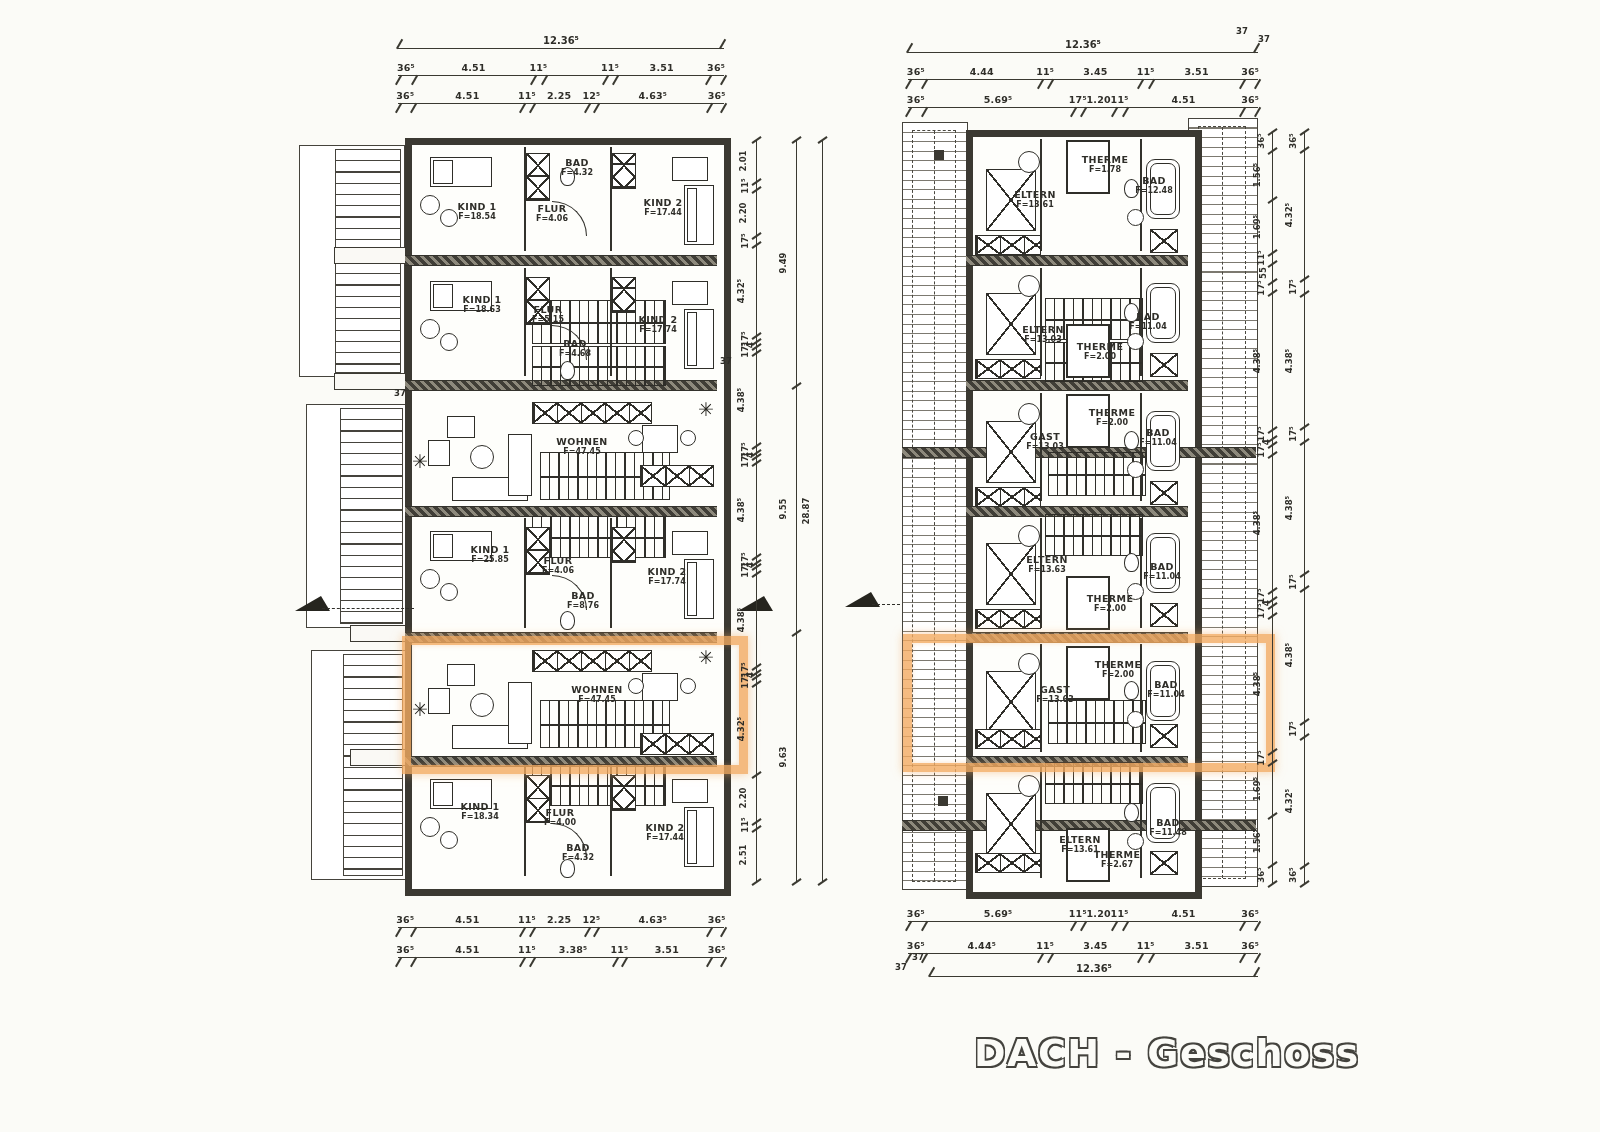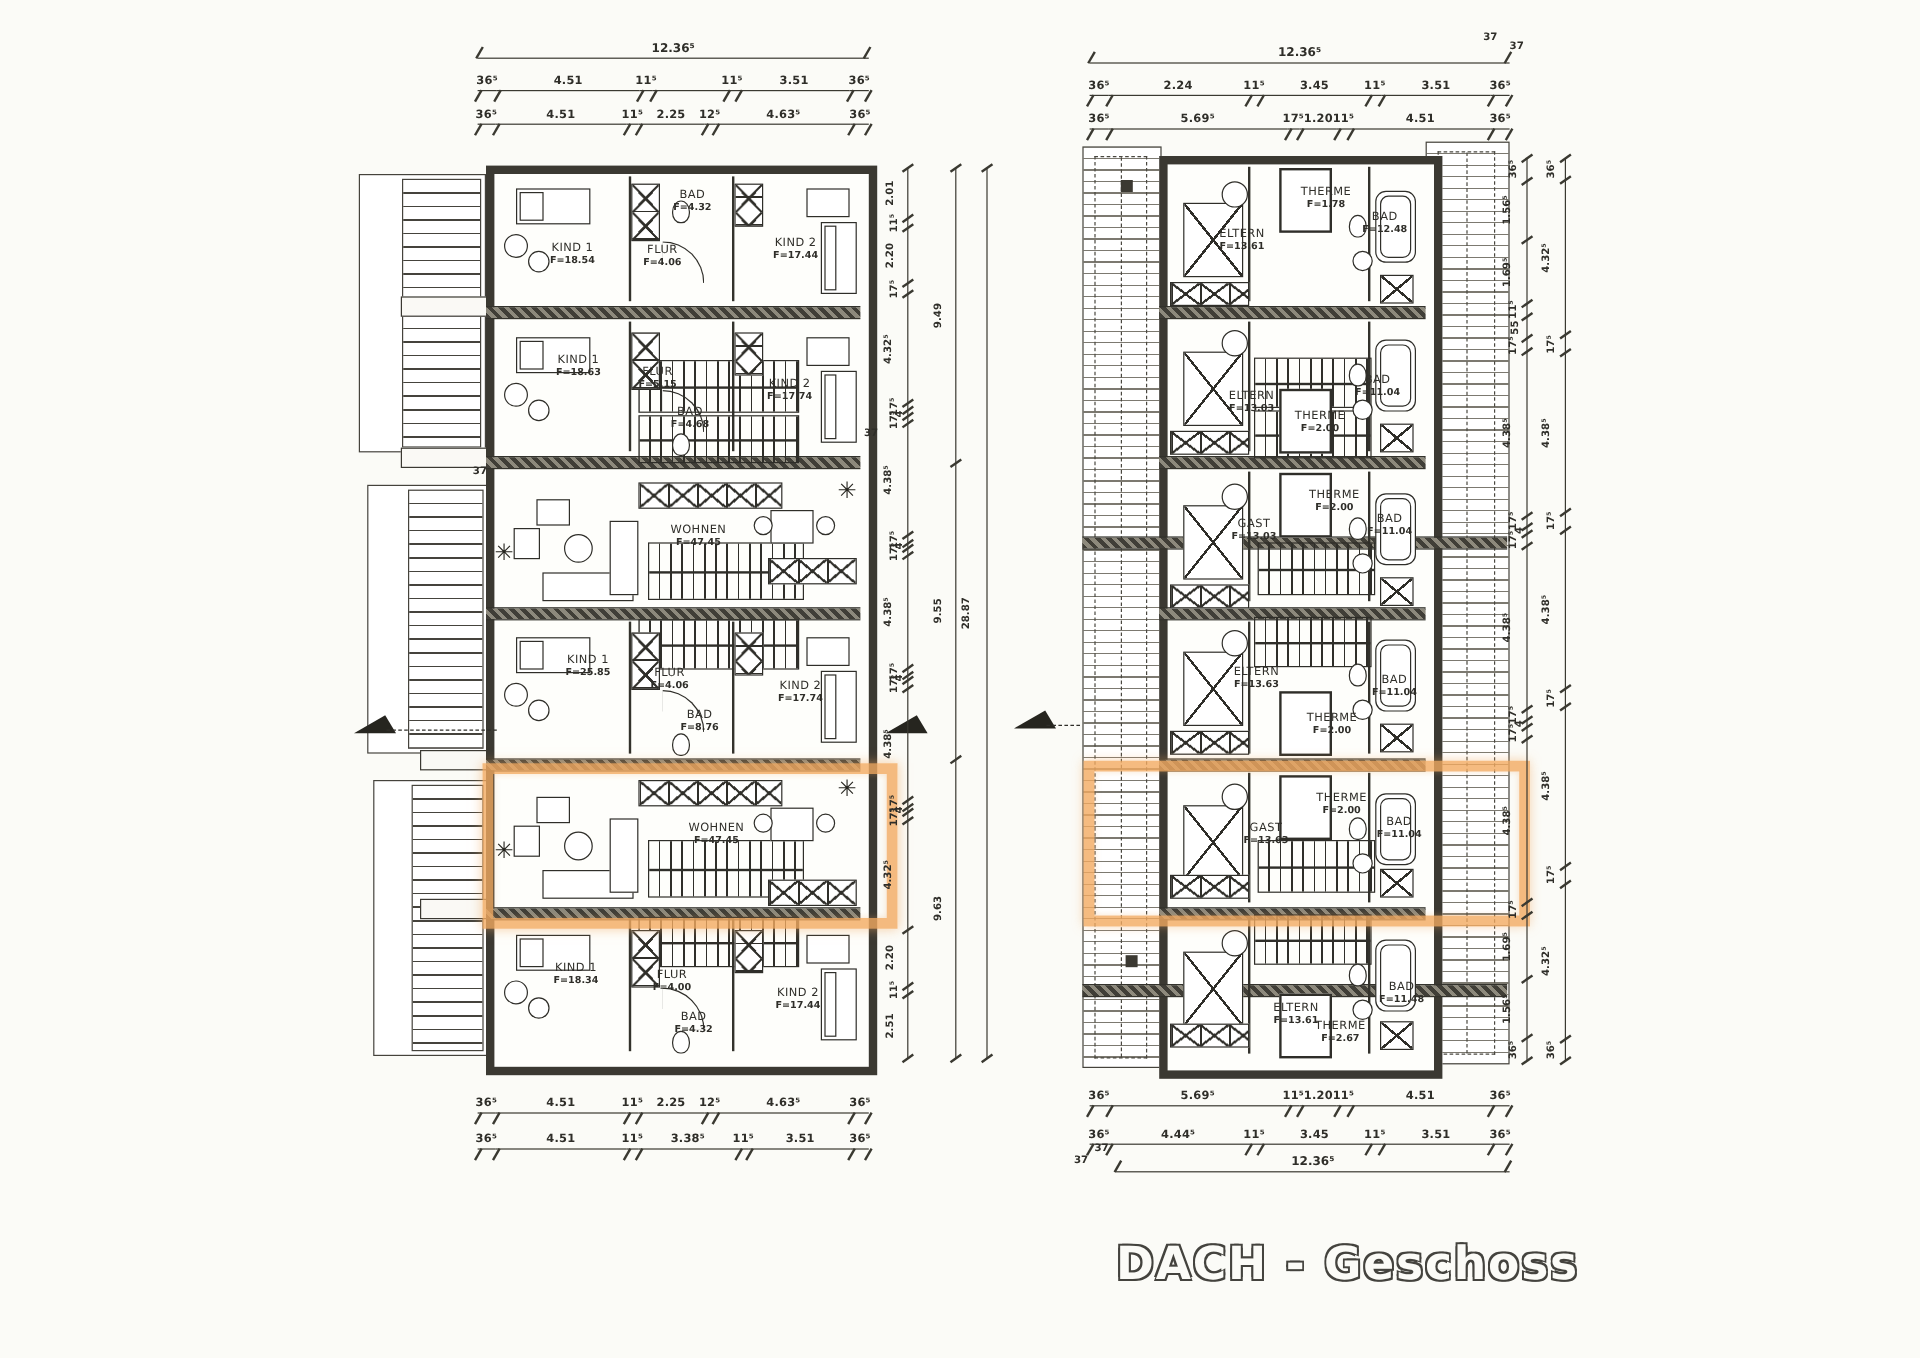--- a/index.html
+++ b/index.html
@@ -58,21 +58,21 @@
     linear-gradient(to bottom right,transparent calc(50% - 1px),#2f2e29 calc(50% - 1px) calc(50% + 1px),transparent calc(50% + 1px));
     background-size:auto,100% 23px,100% 23px;background-repeat:repeat,repeat-y,repeat-y;}
   .tub{position:absolute;border:1.7px solid #2f2e29;border-radius:9px;background:#fff;}
   .tub::before{content:"";position:absolute;inset:3px;border:1.2px solid #2f2e29;border-radius:7px;}
   .wc{position:absolute;border:1.5px solid #2f2e29;border-radius:50% 50% 45% 45%;background:#fff;}
   .arc{position:absolute;border-top:1.4px solid #2f2e29;border-right:1.4px solid #2f2e29;border-top-right-radius:100%;}
   .plant{position:absolute;font-size:19px;line-height:1;color:#26251f;}
   .troom{position:absolute;border:2.2px solid #2f2e29;background:#fff;}
   
   .room{position:absolute;transform:translate(-50%,-50%);text-align:center;line-height:1.12;white-space:nowrap;}
-  .room .rn{display:block;font-size:9.5px;font-weight:normal;letter-spacing:.4px;}
+  .room .rn{display:block;font-size:9.5px;font-weight:bold;letter-spacing:.4px;}
   .room .ra{display:block;font-size:8px;font-weight:bold;}
   .caption{position:absolute;font-size:38px;font-weight:bold;letter-spacing:1.5px;color:#fbfbf7;
     text-shadow:-1.6px -1.6px 0 #44433e,1.6px -1.6px 0 #44433e,-1.6px 1.6px 0 #44433e,1.6px 1.6px 0 #44433e,0 0 1px #44433e;}
 </style>
 </head>
 <body>
 
 <div id="canvas">
 
   <div class="dimline" style="left:398px;top:48px;width:326px">
@@ -450,21 +450,21 @@
   <div class="dimline" style="left:908px;top:52px;width:350px">
       <b>12.36⁵</b>
     </div>
   <span class="tlab" style="left:1236px;top:26px">37</span>
   <span class="tlab" style="left:1258px;top:34px">37</span>
   <div class="dimchain" style="left:908px;top:64px;width:350px">
       <span class="seg" style="flex-grow: 0.6;">
         <b>36⁵</b>
       </span>
       <span class="seg" style="flex-grow: 4.45;">
-        <b>2.24</b>
+        <b>4.44</b>
       </span>
       <span class="seg" style="flex-grow: 0.4;">
         <b>11⁵</b>
       </span>
       <span class="seg" style="flex-grow: 3.45;">
         <b>3.45</b>
       </span>
       <span class="seg" style="flex-grow: 0.4;">
         <b>11⁵</b>
       </span>
@@ -809,14 +809,14 @@
         <b>17⁵</b>
       </span>
       <span class="vseg" style="flex-grow: 4.3;">
         <b>4.32⁵</b>
       </span>
       <span class="vseg" style="flex-grow: 0.6;">
         <b>36⁵</b>
       </span>
     </div>
 
-  <div class="caption" style="left:930px;top:1031px">DACH - Geschoss</div>
+  <div class="caption" style="left:974px;top:1031px">DACH - Geschoss</div>
 </div>
 
 </body></html>

